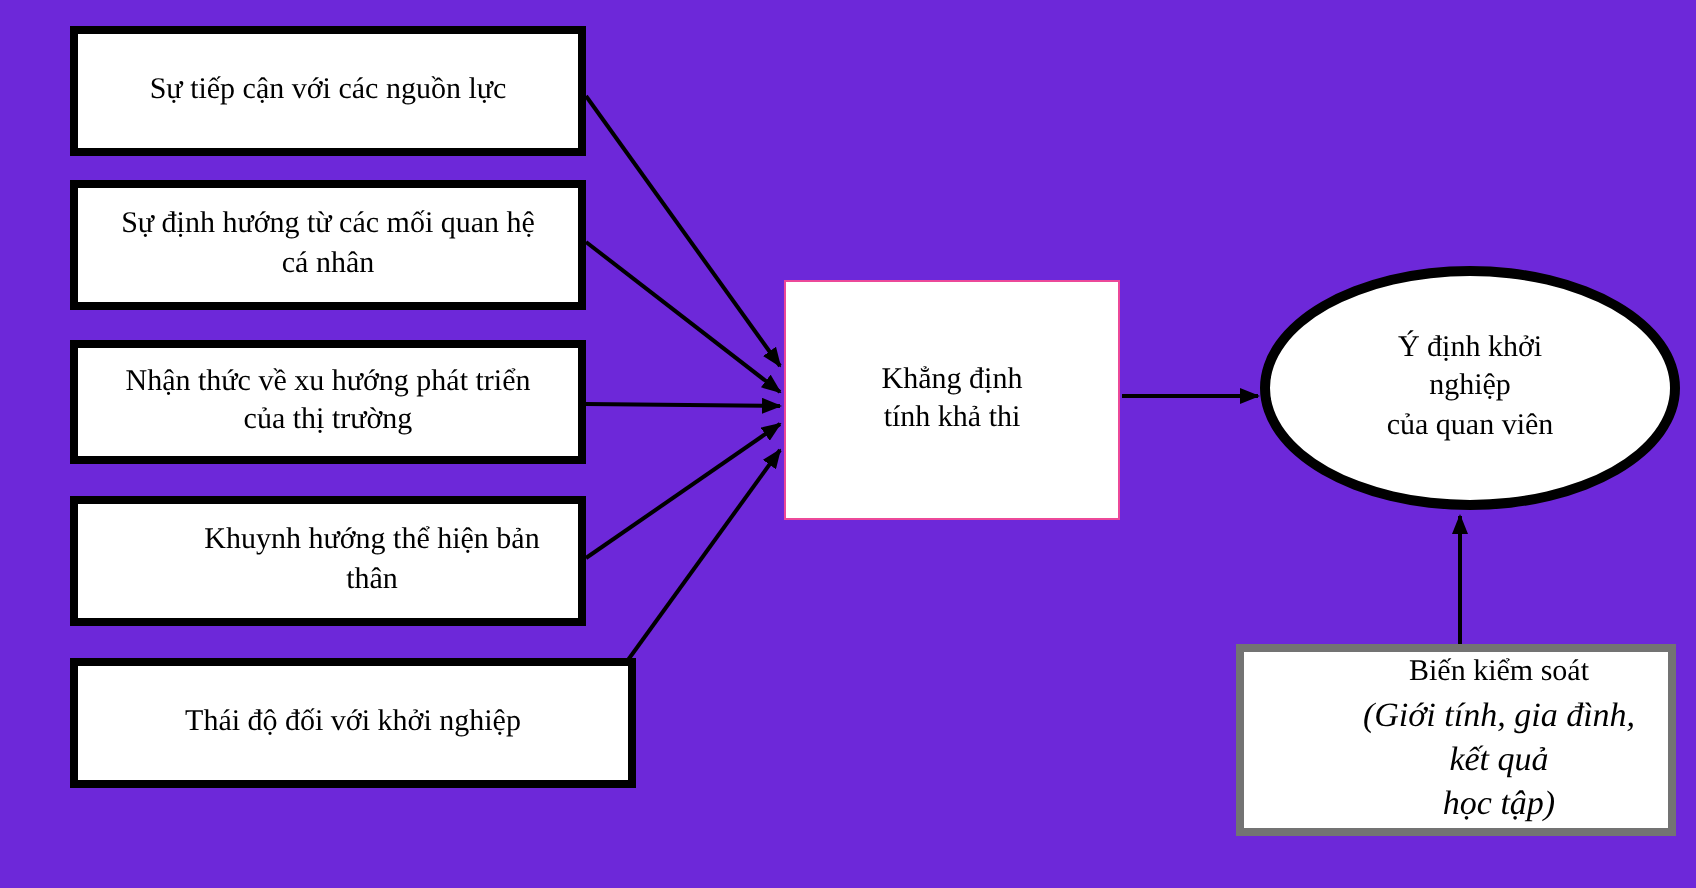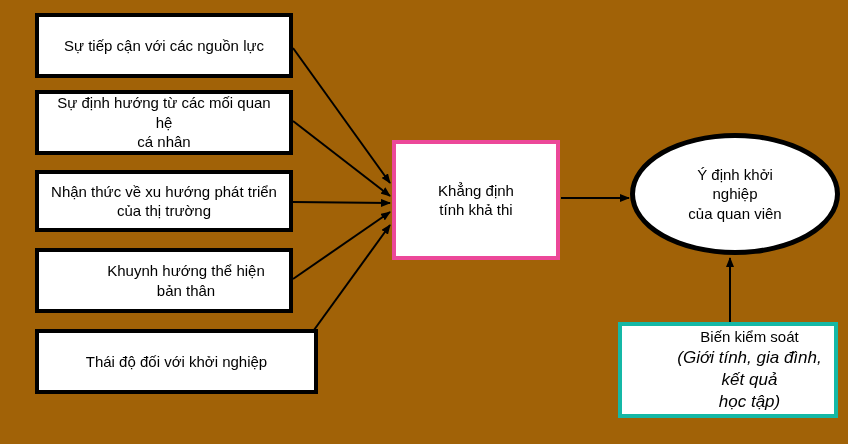--- a/index.html
+++ b/index.html
@@ -1,42 +1,42 @@
 <!DOCTYPE html>
 <html><head>
 <meta charset="utf-8">
 <style>
   html, body { margin: 0; padding: 0; background: #ffffff; }
   .stage {
     position: relative;
     width: 848px;
     height: 444px;
-    background: #a16207;
-    font-family: Liberation Sans, sans-serif;
+    background: #6d28d9;
+    font-family: Liberation Serif, serif;
     color: #000000;
     overflow: hidden;
   }
   .arrows-layer {
     position: absolute;
     left: 0; top: 0;
     width: 848px; height: 444px;
     pointer-events: none;
   }
   .node {
     position: absolute;
     box-sizing: border-box;
     display: flex;
     align-items: center;
     justify-content: center;
     text-align: center;
     background: #ffffff;
   }
   .rect-box { border: 4px solid #000000; }
-  .mid-box  { border: 4px solid #ec4899; }
-  .ctrl-box { border: 4px solid #14b8a6; flex-direction: column; padding-left: 43px; }
+  .mid-box  { border: 1px solid #ec4899; }
+  .ctrl-box { border: 4px solid #737373; flex-direction: column; padding-left: 43px; }
   .ellipse  {
     border: 5px solid #000000;
     border-radius: 50%;
     flex-direction: column;
   }
   .label {
     font-size: 15px;
     line-height: 1.3;
     white-space: pre-line;
     padding: 0 10px;

